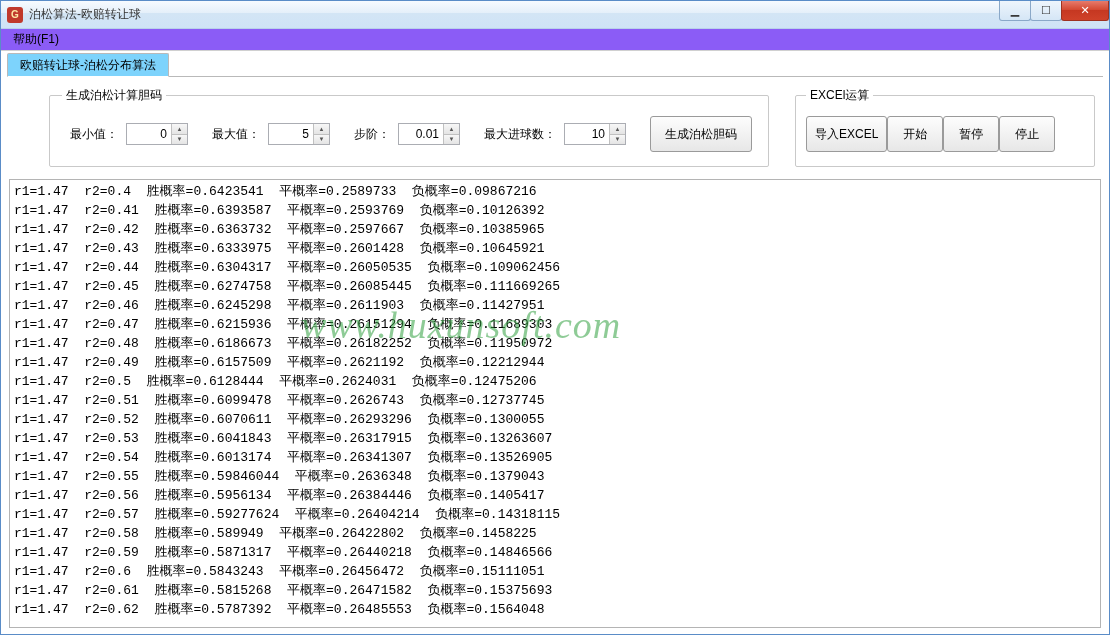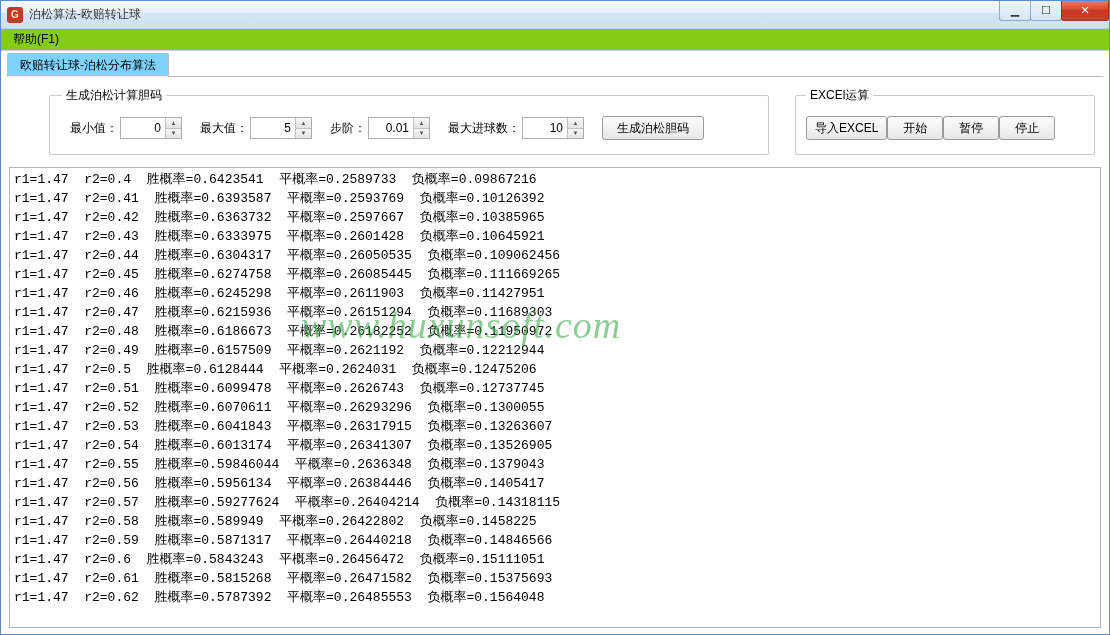--- a/index.html
+++ b/index.html
@@ -58,21 +58,21 @@
   border-radius: 0 0 3px 3px;
 }
 .win-btn.close {
   width: 48px;
   background: linear-gradient(to bottom, #e67b6b, #d44a33 45%, #c53721 46%, #cf4129);
   color: #fff;
   border-color: #9e3220;
 }
 .menubar {
   height: 22px;
-  background: #84cc16;
+  background: #8b5cf6;
   border-bottom: 1px solid #d0d0d0;
   padding: 2px 6px;
   display: flex;
   align-items: center;
 }
 .menubar span { padding: 2px 6px; }
 .client {
   padding: 2px 6px 6px 6px;
   background: #fff;
   height: calc(100% - 50px);
@@ -101,21 +101,21 @@
   border: 1px solid #c9c9c9;
   border-radius: 2px;
   padding: 8px 10px 10px 10px;
 }
 fieldset legend { padding: 0 4px; }
 .gen-panel { flex: 0 0 720px; padding-left: 12px; }
 .excel-panel { flex: 0 0 300px; margin-left: auto; }
 .gen-row {
   display: flex;
   align-items: center;
-  gap: 0;
+  gap: 6px;
   padding: 4px 2px;
 }
 .gen-row label { margin-left: 18px; margin-right: 2px; }
 .gen-row label:first-child { margin-left: 6px; }
 .spinner {
   display: inline-flex;
   border: 1px solid #abadb3;
   height: 22px;
   background: #fff;
 }
@@ -137,21 +137,21 @@
   border-left: 1px solid #c0c0c0;
   background: linear-gradient(#f7f7f7,#e4e4e4);
   font-size: 6px;
   display: flex;
   align-items: center;
   justify-content: center;
   color: #555;
 }
 .spinner .sp:first-child { border-bottom: 1px solid #c0c0c0; }
 .btn {
-  height: 24px;
+  height: 36px;
   padding: 0 14px;
   border: 1px solid #9a9a9a;
   background: linear-gradient(#fdfdfd,#e7e7e7);
   border-radius: 3px;
   font-size: 12px;
   font-family: inherit;
   cursor: pointer;
 }
 .excel-row { display: flex; padding: 4px 0; }
 .excel-row .btn { padding: 0 8px; min-width: 56px; }

